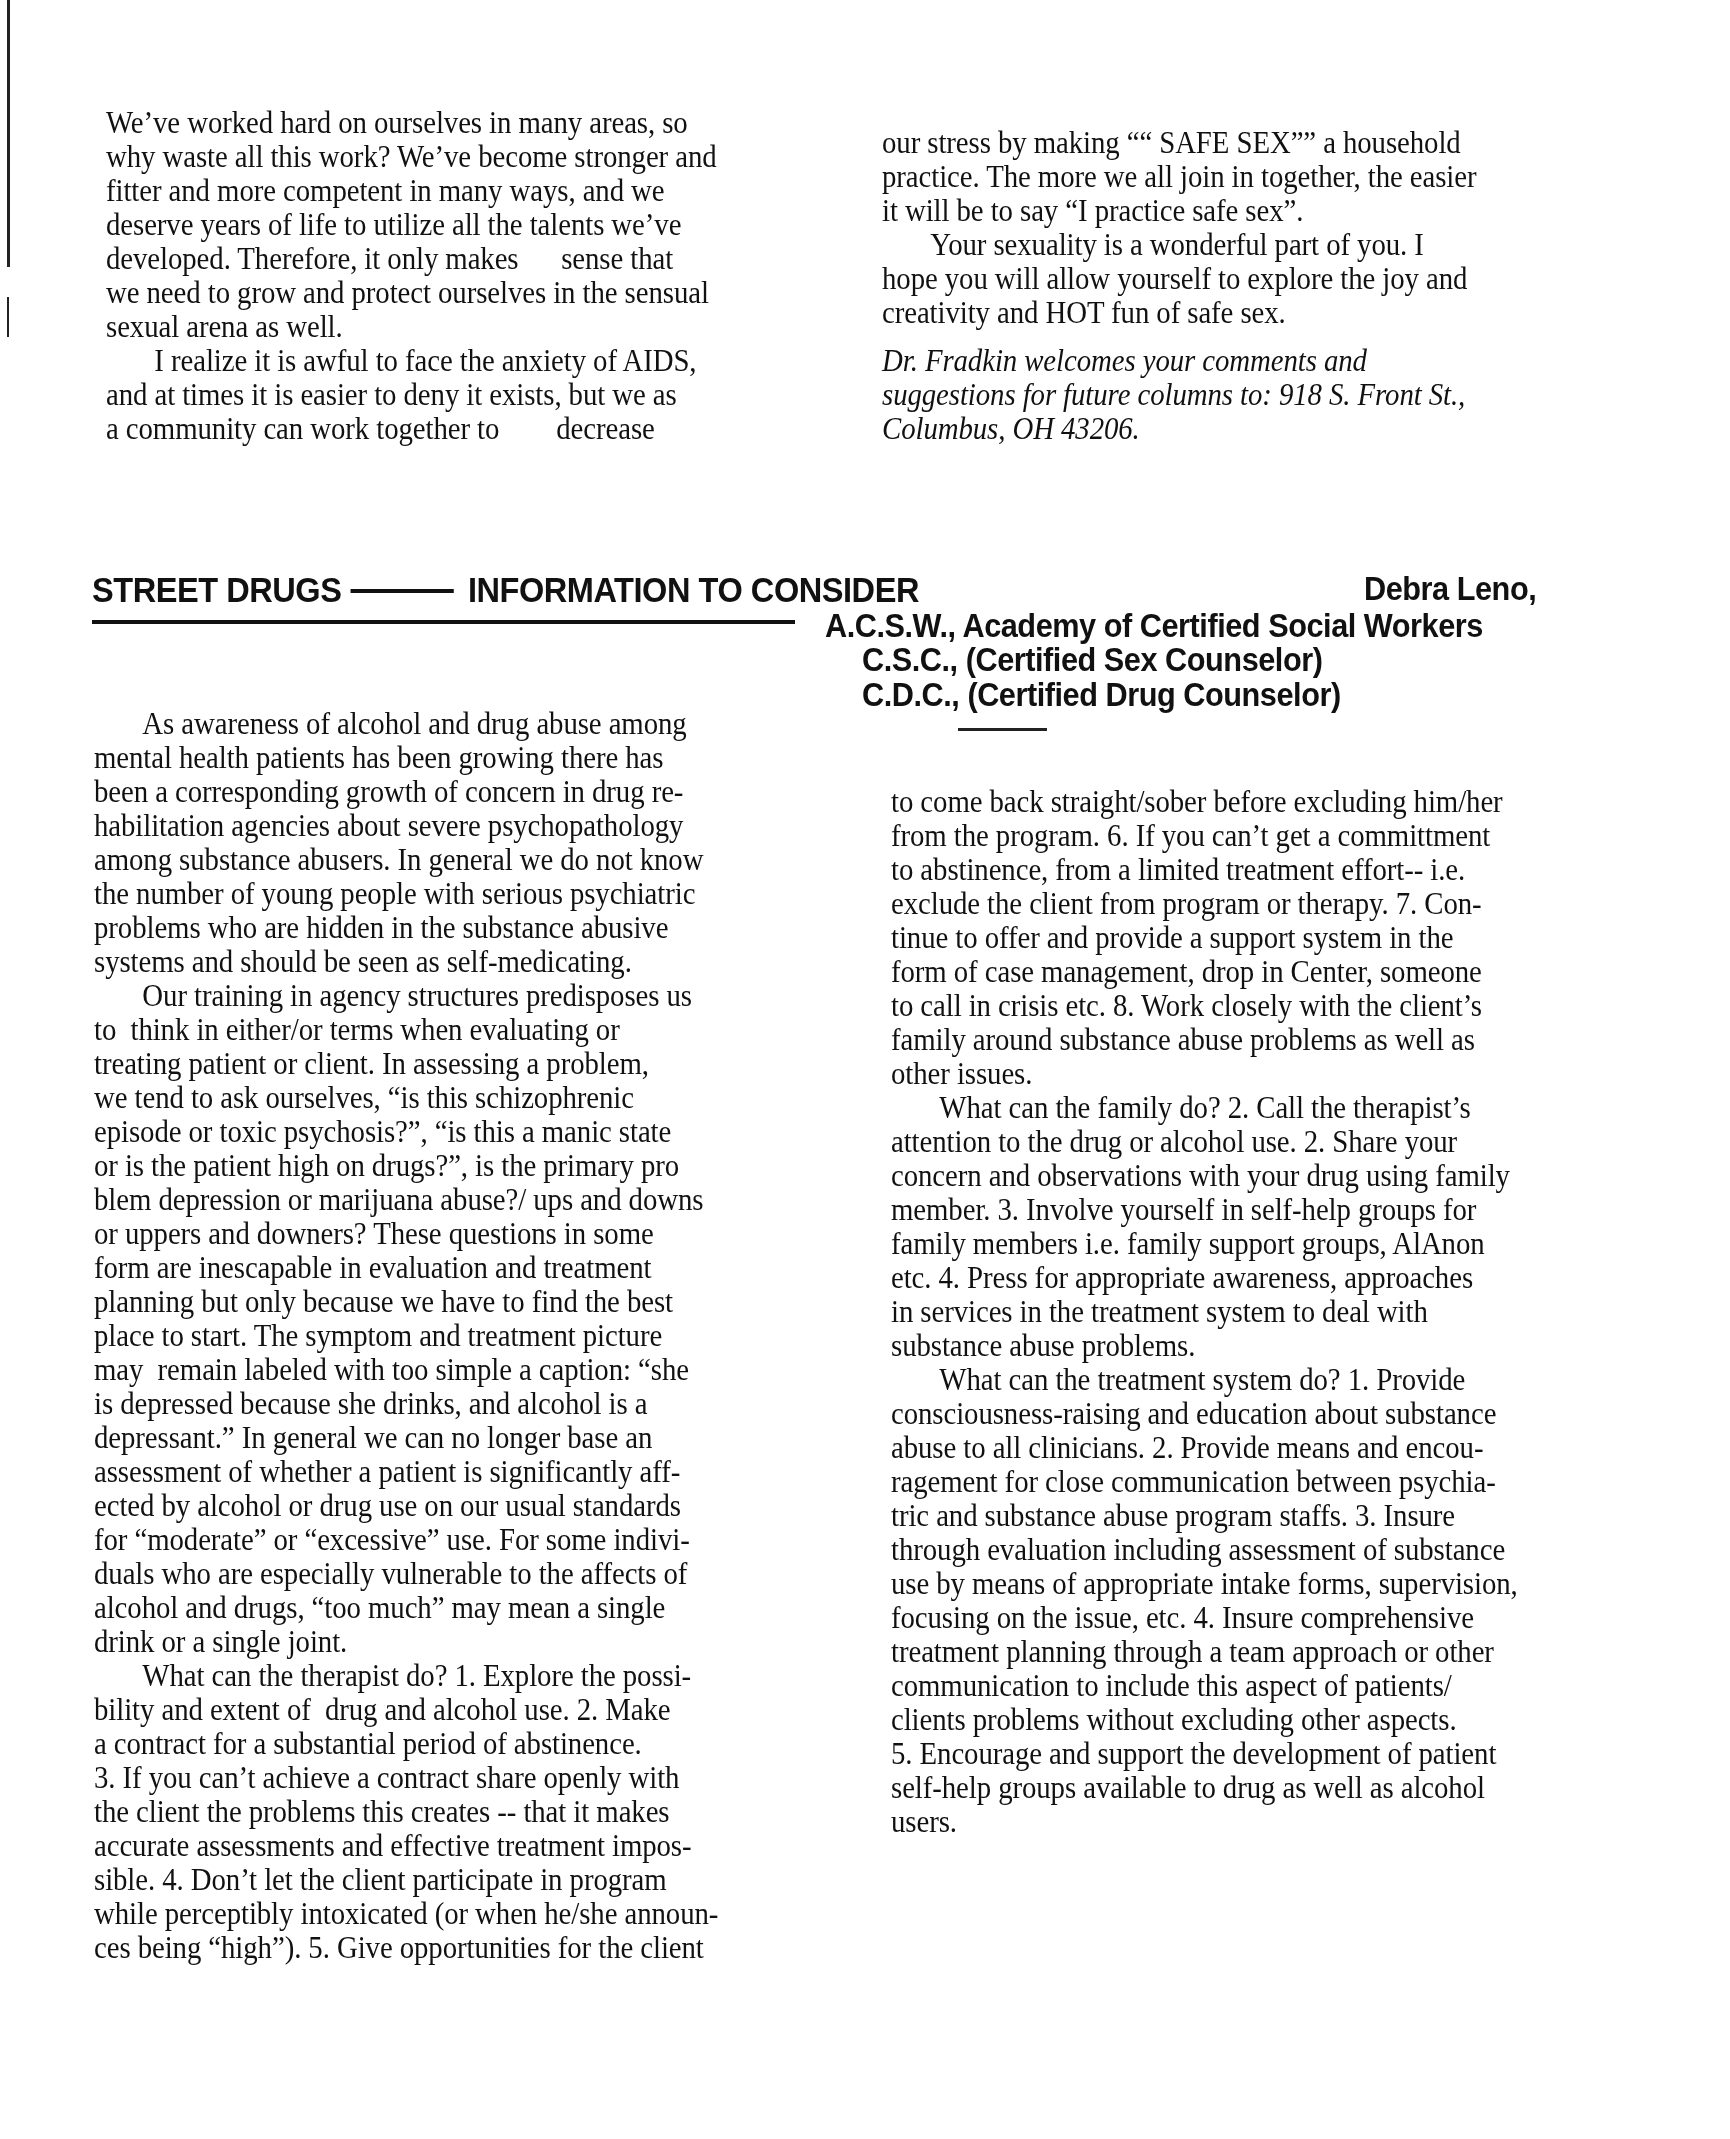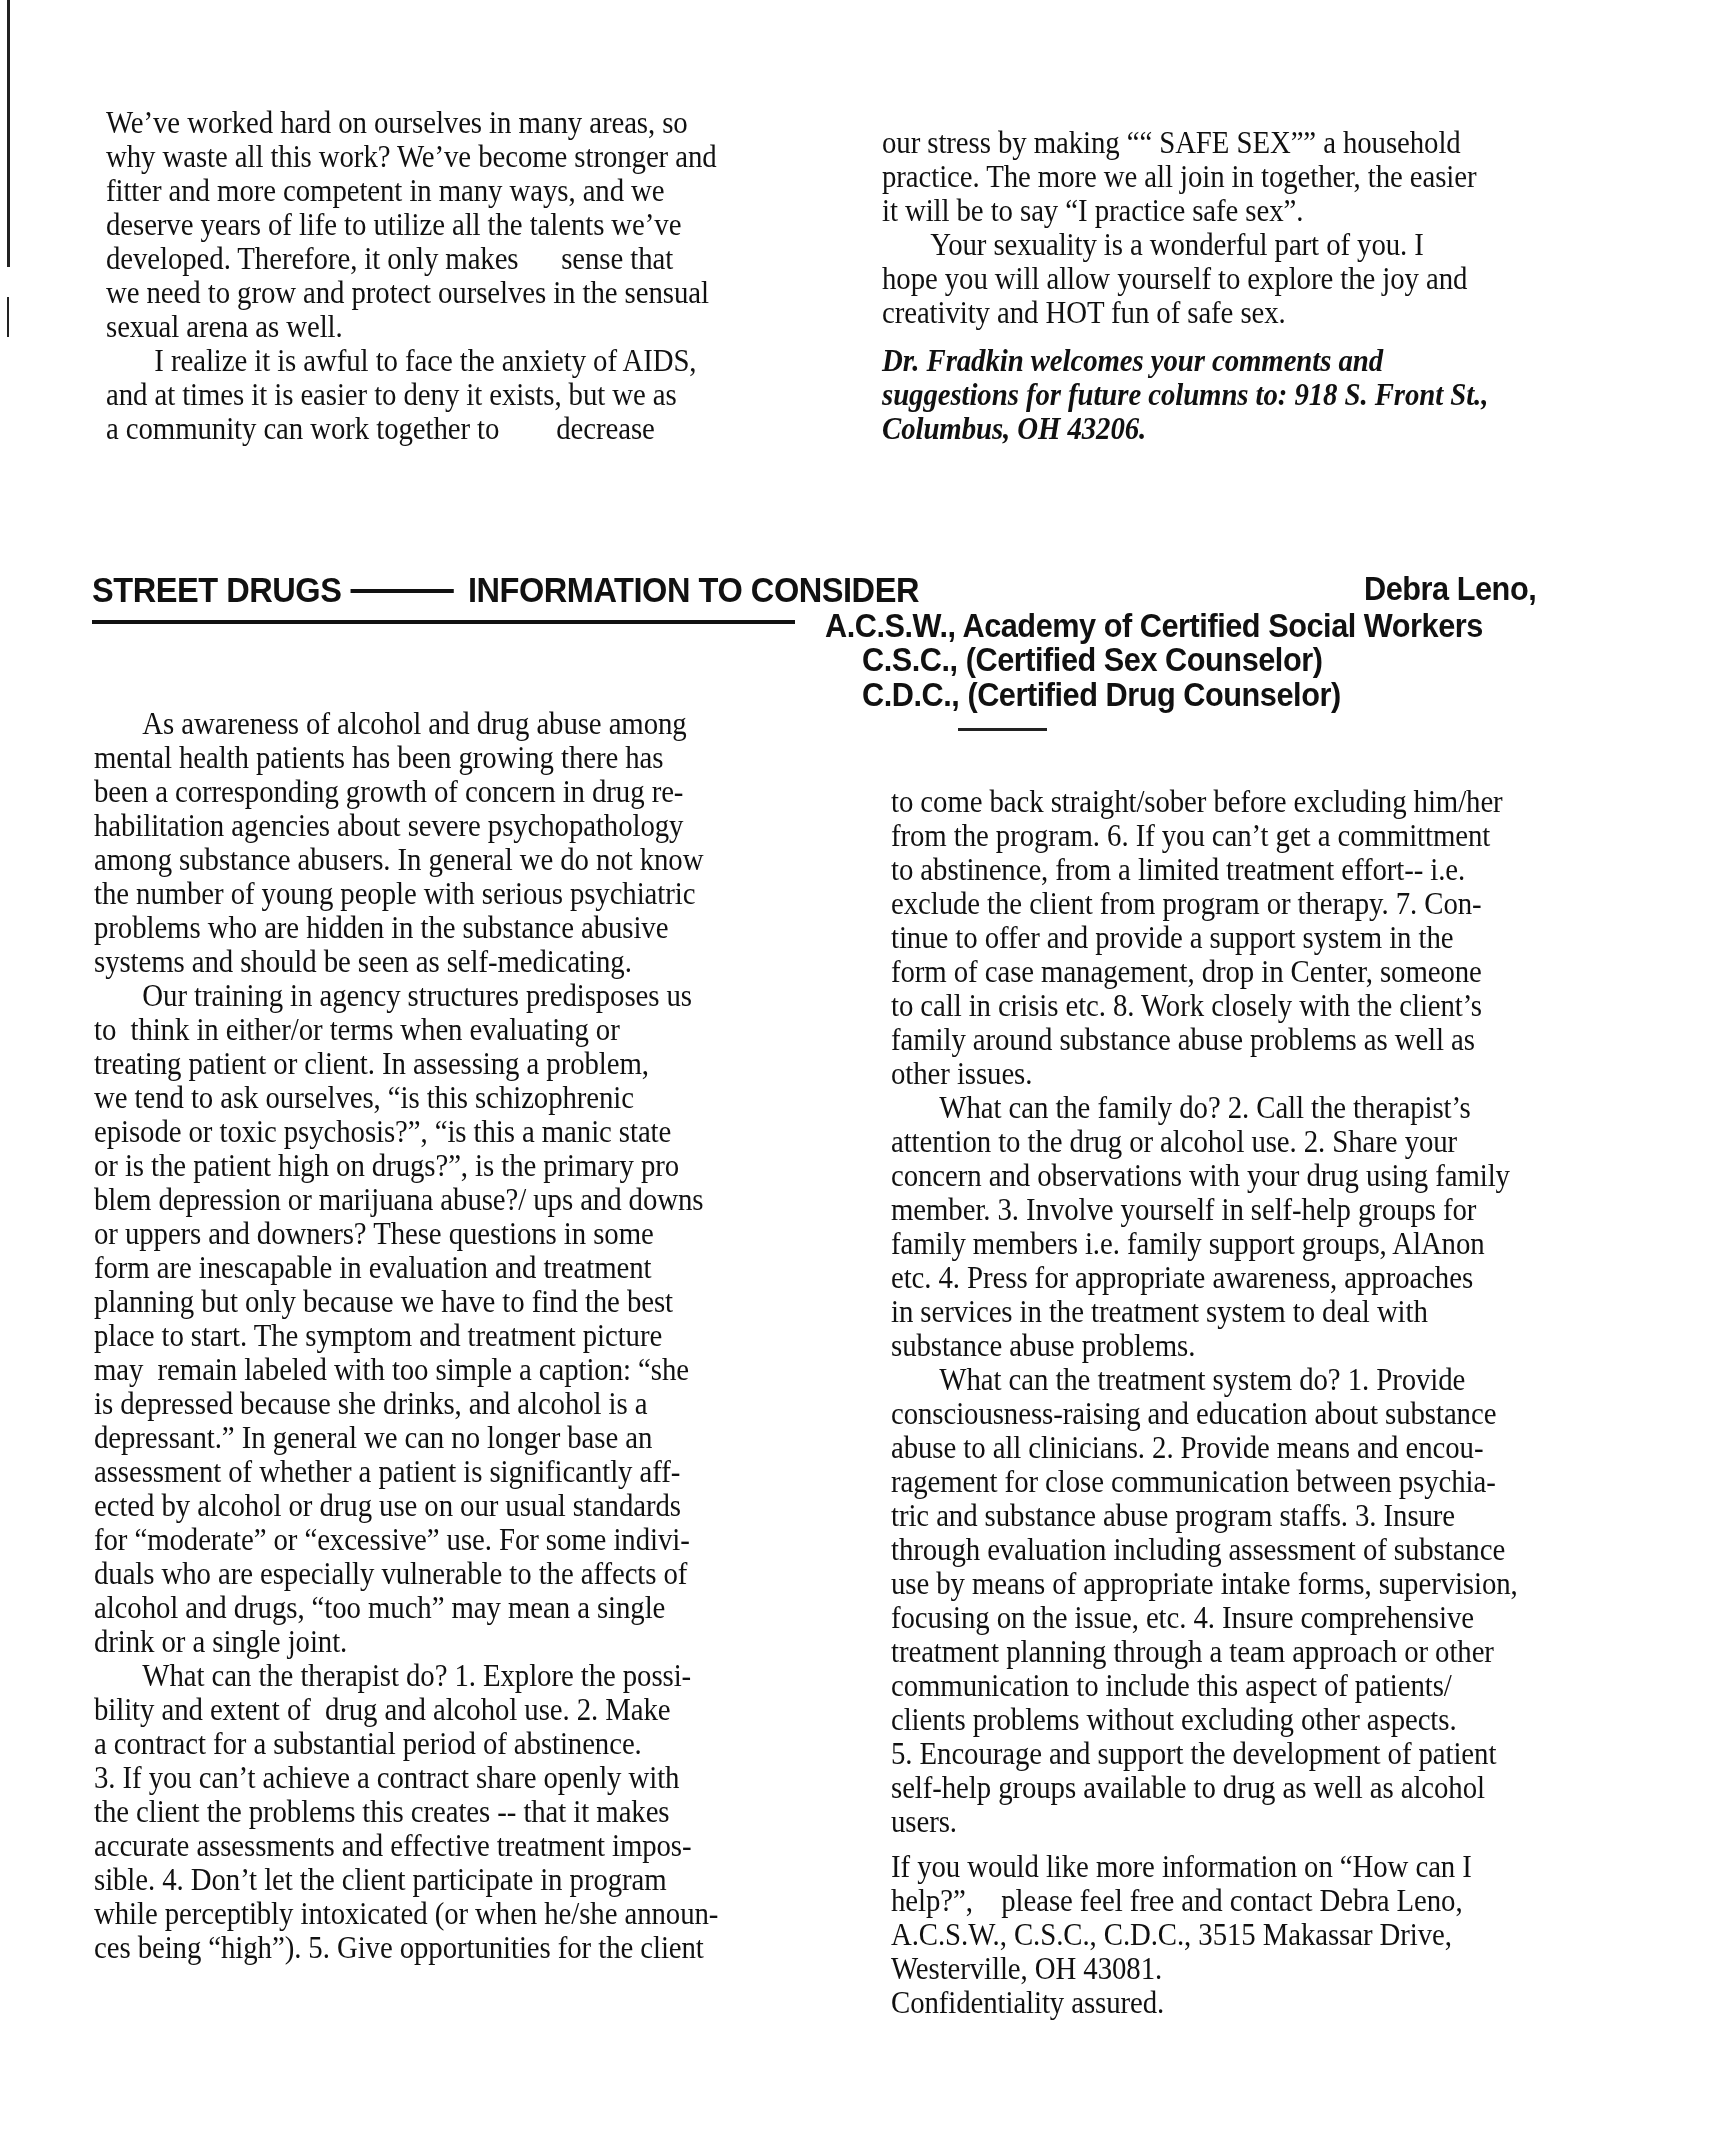--- a/index.html
+++ b/index.html
@@ -13,21 +13,21 @@
     background: #222;
   }
   .scan-edge.b { top: 297px; height: 40px; width: 1.5px; }
   .col { position: absolute; }
   .line {
     font-size: 31px; line-height: 34px; white-space: pre;
     transform: scaleX(0.93); transform-origin: left top;
     letter-spacing: -0.1px;
   }
   .line.ind { padding-left: 52px; }
-  .italic { font-style: italic; font-weight: bold; }
+  .italic { font-style: italic; }
   .top-left  { left: 94px; top: 106px; margin-left: 12px; }
   .top-right { left: 882px; top: 126px; }
   .signature { margin-top: 14px; }
 
   .headline {
     position: absolute; left: 92px; top: 570px;
     font-family: "Liberation Sans", "DejaVu Sans", sans-serif;
     font-weight: bold; font-size: 35px; letter-spacing: -0.5px;
     transform: scaleX(0.93); transform-origin: left top; white-space: pre;
   }
@@ -163,21 +163,14 @@
       <div class="line">use by means of appropriate intake forms, supervision,</div>
       <div class="line">focusing on the issue, etc. 4. Insure comprehensive</div>
       <div class="line">treatment planning through a team approach or other</div>
       <div class="line">communication to include this aspect of patients/</div>
       <div class="line">clients problems without excluding other aspects.</div>
       <div class="line">5. Encourage and support the development of patient</div>
       <div class="line">self-help groups available to drug as well as alcohol</div>
       <div class="line">users.</div>
     </div>
   <div class="gap"></div>
-  <div>
-      <div class="line">If you would like more information on “How can I</div>
-      <div class="line">help?”,    please feel free and contact Debra Leno,</div>
-      <div class="line">A.C.S.W., C.S.C., C.D.C., 3515 Makassar Drive,</div>
-      <div class="line">Westerville, OH 43081.</div>
-      <div class="line">Confidentiality assured.</div>
-    </div>
 </div>
 
 
 </body></html>

